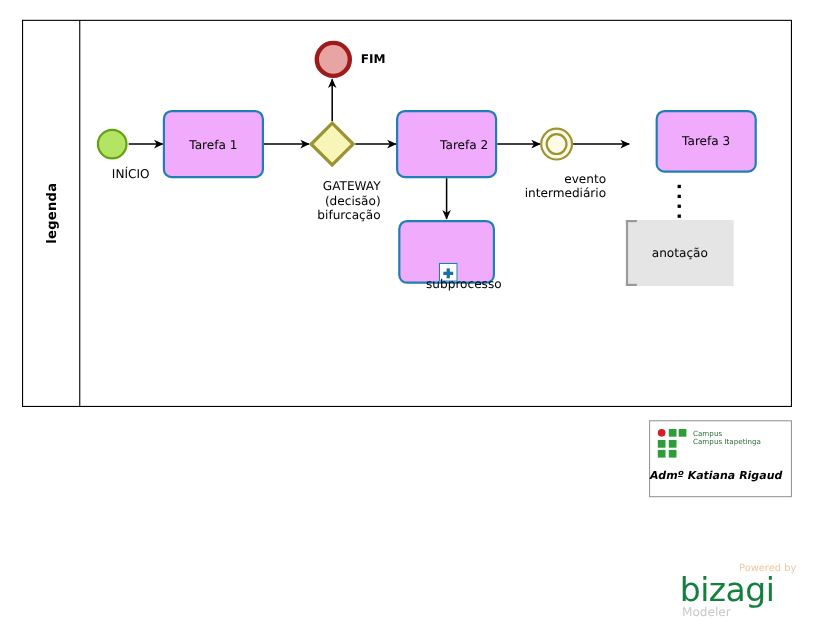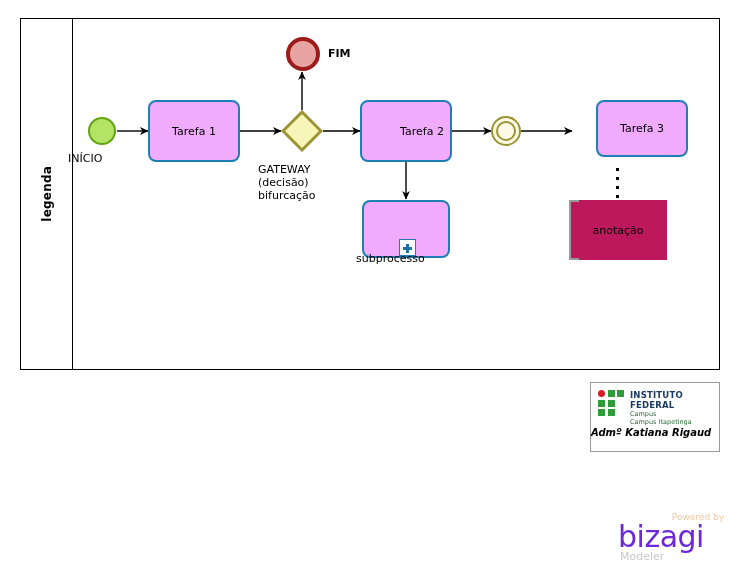--- a/index.html
+++ b/index.html
@@ -56,21 +56,21 @@
     transform: rotate(180deg);
     font-size: 12px;
     font-weight: bold;
     color: #000000;
     letter-spacing: 0.2px;
   }
 
   
   .node-label {
     position: absolute;
-    text-align: left;
+    text-align: right;
     font-size: 11px;
     color: #000000;
     line-height: 13px;
     white-space: pre-line;
   }
 
   
   .event {
     position: absolute;
     border-radius: 50%;
@@ -163,21 +163,21 @@
     height: 42px;
   }
 
   
   .annotation {
     position: absolute;
     left: 569px;
     top: 200px;
     width: 98px;
     height: 60px;
-    background: #be185d;
+    background: #e5e5e5;
     display: flex;
     align-items: center;
     justify-content: center;
     font-size: 11px;
     color: #000000;
     box-sizing: border-box;
   }
   .annotation-bracket {
     position: absolute;
     left: 569px;
@@ -271,21 +271,21 @@
     right: 4px;
     top: 0;
     font-size: 9px;
     color: #f1c7a0;
   }
   .bizagi-word {
     position: absolute;
     left: 0;
     top: 9px;
     font-size: 30px;
-    color: #6d28d9;
+    color: #15803d;
     letter-spacing: -0.5px;
     font-family: "DejaVu Sans", sans-serif;
     line-height: 32px;
   }
   .bizagi-modeler {
     position: absolute;
     left: 2px;
     top: 38px;
     font-size: 11px;
     color: #c9c9c9;
@@ -350,20 +350,22 @@
     <span>Tarefa 2</span>
   </div>
 
   <div class="task task-sub"></div>
   <div class="sub-marker"></div>
   <div class="node-label" style="left:356px; top:252px; width:100px;">subprocesso</div>
 
   <div class="event event-intermediate-outer">
     <div class="event-intermediate-inner"></div>
   </div>
+  <div class="node-label" style="left:461px; top:156px; width:90px;">evento
+intermediário</div>
 
   <div class="task task-3">
     <span>Tarefa 3</span>
   </div>
 
   <div class="annotation-dots">
     <i></i>
       <i></i>
       <i></i>
       <i></i>
@@ -380,21 +382,20 @@
           <i></i>
           <i></i>
         <i></i>
           <i></i>
           <i class="blank"></i>
         <i></i>
           <i></i>
           <i class="blank"></i>
       </div>
       <div class="logo-text">
-        <div class="logo-title">INSTITUTO FEDERAL</div>
         <div class="logo-sub1">Campus</div>
         <div class="logo-sub2">Campus Itapetinga</div>
       </div>
     </div>
     <div class="logo-author">Admº Katiana Rigaud</div>
   </div>
 
   <div class="bizagi">
     <div class="bizagi-powered">Powered by</div>
     <div class="bizagi-word">bizagi</div>

